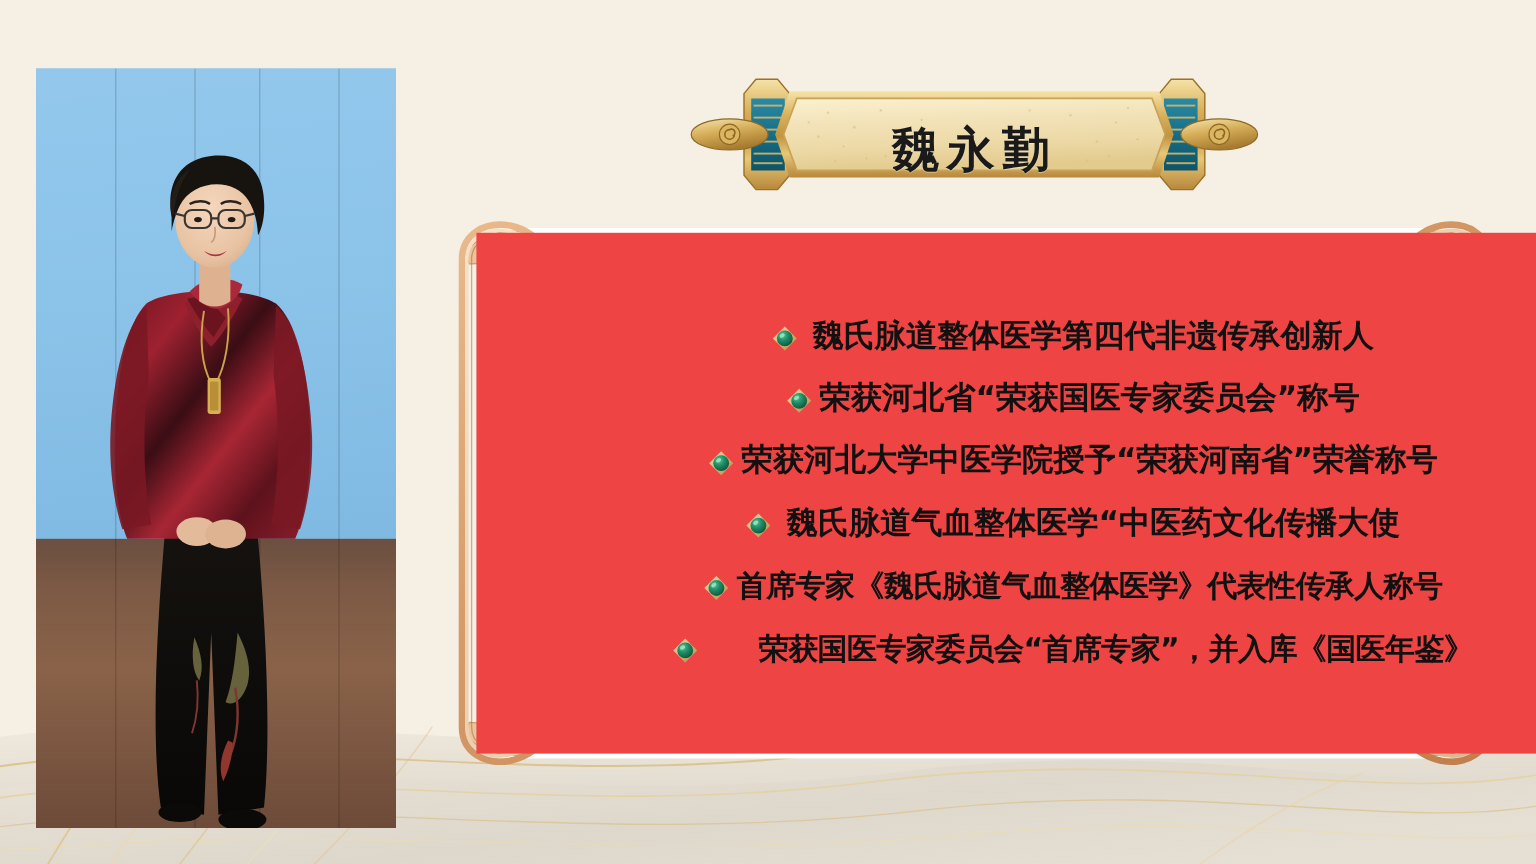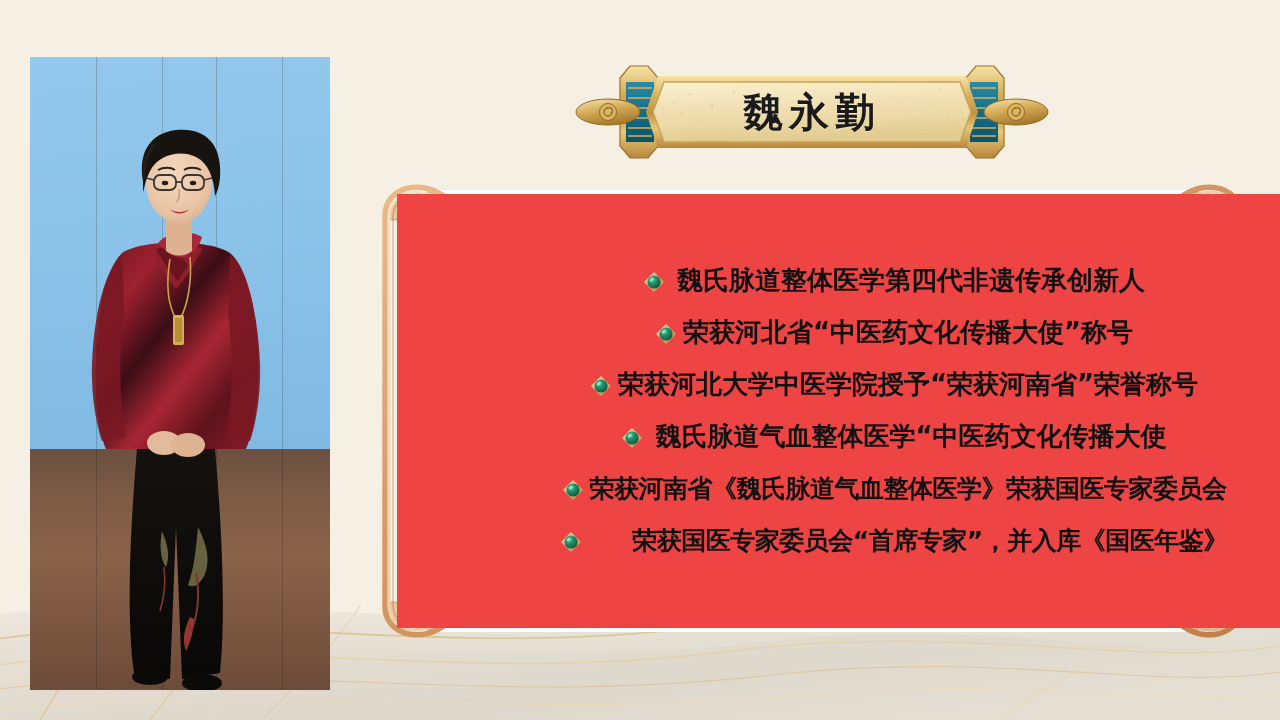--- a/index.html
+++ b/index.html
@@ -24,21 +24,21 @@
   .photo .sky{position:absolute;left:0;top:0;width:100%;height:62%;
     background:linear-gradient(175deg,#93c8ec 0%,#8cc3e9 45%,#7fb9e2 100%);}
   .photo .floor{position:absolute;left:0;top:62%;width:100%;height:38%;
     background:linear-gradient(180deg,#6b4f40 0%,#7d5a45 18%,#8a6249 45%,#7a5540 75%,#6d4b39 100%);}
   .photo .plank{position:absolute;top:0;height:100%;width:1px;background:rgba(0,0,0,.18);}
 
   
   .plaque{position:absolute;left:562px;top:58px;width:500px;height:108px;}
   .plaque svg{display:block;width:500px;height:108px;}
   .plaque-title{
-    position:absolute;left:0;top:0;width:500px;height:108px;
+    position:absolute;left:0;top:12px;width:500px;height:108px;
     display:flex;align-items:center;justify-content:center;
     font-size:40px;font-weight:700;letter-spacing:6px;color:#1a1a1a;
     font-family:"DejaVu Sans","Liberation Sans",sans-serif;
     text-shadow:0 1px 0 rgba(255,255,255,.35);
   }
 
   
   .panel{position:absolute;left:381px;top:176px;width:864px;height:470px;}
   .panel-frame{position:absolute;inset:0;}
   .panel-frame svg{display:block;width:864px;height:470px;}
@@ -358,21 +358,21 @@
       </div>
 
       <div class="bullet-row">
         <span class="gem">
           <svg viewBox="0 0 22 22" aria-hidden="true">
             <path d="M11,1 L21,11 L11,21 L1,11 Z" fill="url(#gemRing)"></path>
             <circle cx="11" cy="11" r="6.6" fill="url(#gemA)"></circle>
             <ellipse cx="8.8" cy="8.6" rx="2.3" ry="1.6" fill="#9fe6c6" opacity=".85" transform="rotate(-30 8.8 8.6)"></ellipse>
           </svg>
         </span>
-        <span class="bullet-text">荣获河北省“中医药文化传播大使”称号</span>
+        <span class="bullet-text">荣获河北省“荣获国医专家委员会”称号</span>
       </div>
 
       <div class="bullet-row">
         <span class="gem">
           <svg viewBox="0 0 22 22" aria-hidden="true">
             <path d="M11,1 L21,11 L11,21 L1,11 Z" fill="url(#gemRing)"></path>
             <circle cx="11" cy="11" r="6.6" fill="url(#gemA)"></circle>
             <ellipse cx="8.8" cy="8.6" rx="2.3" ry="1.6" fill="#9fe6c6" opacity=".85" transform="rotate(-30 8.8 8.6)"></ellipse>
           </svg>
         </span>
@@ -391,21 +391,21 @@
       </div>
 
       <div class="bullet-row tight">
         <span class="gem">
           <svg viewBox="0 0 22 22" aria-hidden="true">
             <path d="M11,1 L21,11 L11,21 L1,11 Z" fill="url(#gemRing)"></path>
             <circle cx="11" cy="11" r="6.6" fill="url(#gemA)"></circle>
             <ellipse cx="8.8" cy="8.6" rx="2.3" ry="1.6" fill="#9fe6c6" opacity=".85" transform="rotate(-30 8.8 8.6)"></ellipse>
           </svg>
         </span>
-        <span class="bullet-text">荣获河南省《魏氏脉道气血整体医学》荣获国医专家委员会</span>
+        <span class="bullet-text">首席专家《魏氏脉道气血整体医学》代表性传承人称号</span>
       </div>
 
       <div class="bullet-row tight">
         <span class="gem">
           <svg viewBox="0 0 22 22" aria-hidden="true">
             <path d="M11,1 L21,11 L11,21 L1,11 Z" fill="url(#gemRing)"></path>
             <circle cx="11" cy="11" r="6.6" fill="url(#gemA)"></circle>
             <ellipse cx="8.8" cy="8.6" rx="2.3" ry="1.6" fill="#9fe6c6" opacity=".85" transform="rotate(-30 8.8 8.6)"></ellipse>
           </svg>
         </span>

